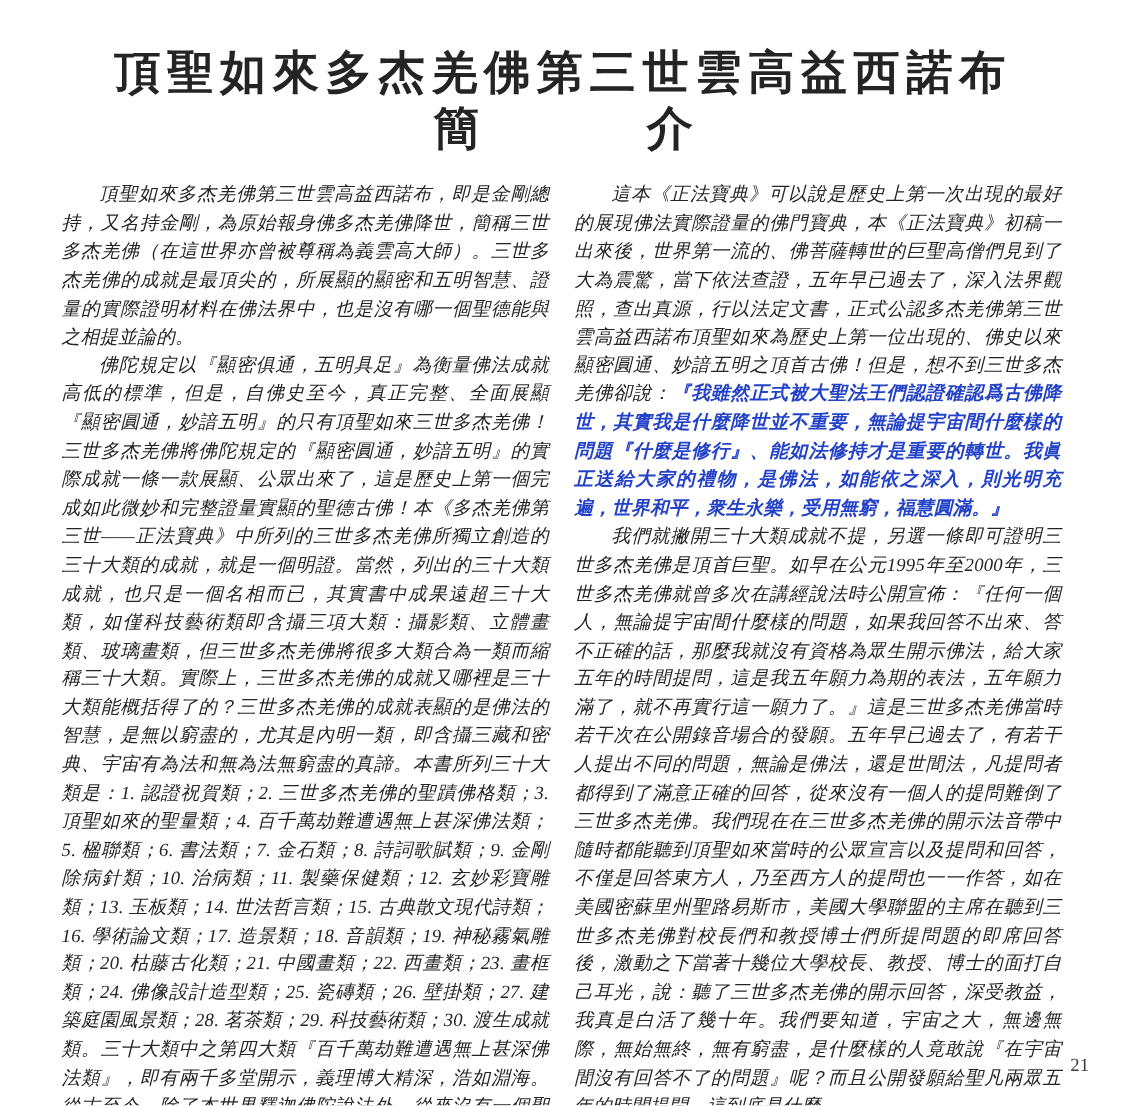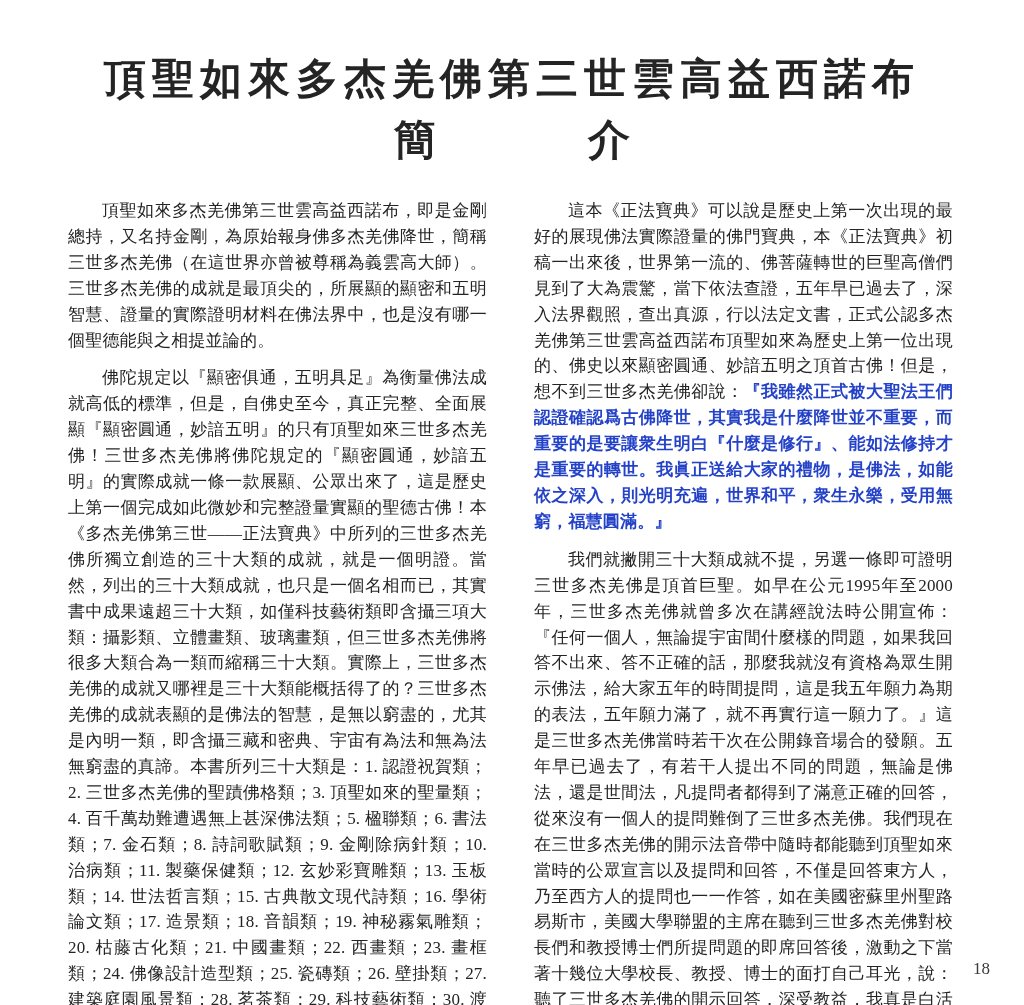--- a/index.html
+++ b/index.html
@@ -22,21 +22,21 @@
   }
   .header {
     padding-top: 42px;
     text-align: center;
   }
   .title-line1 {
     font-size: 42px;
     line-height: 50px;
     font-weight: bold;
     letter-spacing: 6px;
-    margin: 12px;
+    margin: 0;
     white-space: nowrap;
   }
   .title-line2 {
     display: flex;
     justify-content: center;
     gap: 152px;
     font-size: 42px;
     line-height: 48px;
     font-weight: bold;
     margin-top: 2px;
@@ -48,21 +48,22 @@
     margin-top: 22px;
   }
   .col {
     width: 443px;
     font-size: 17px;
     line-height: 25.9px;
     text-align: justify;
     letter-spacing: 0.2px;
   }
   .para {
-    margin: 12px;
+    margin: 0;
+    font-style: italic;
   }
   .para.indent {
     text-indent: 2em;
   }
   .seg.blue {
     color: var(--quote-blue, #2442c8);
     font-weight: bold;
   }
   .page-number {
     position: absolute;
@@ -84,20 +85,20 @@
       <span>介</span>
     </div>
   </div>
 
   <div class="columns">
     <div class="col">
         <p class="para indent"><span class="seg">頂聖如來多杰羌佛第三世雲高益西諾布，即是金剛總持，又名持金剛，為原始報身佛多杰羌佛降世，簡稱三世多杰羌佛（在這世界亦曾被尊稱為義雲高大師）。三世多杰羌佛的成就是最頂尖的，所展顯的顯密和五明智慧、證量的實際證明材料在佛法界中，也是沒有哪一個聖德能與之相提並論的。</span></p>
         <p class="para indent"><span class="seg">佛陀規定以『顯密俱通，五明具足』為衡量佛法成就高低的標準，但是，自佛史至今，真正完整、全面展顯『顯密圓通，妙諳五明』的只有頂聖如來三世多杰羌佛！三世多杰羌佛將佛陀規定的『顯密圓通，妙諳五明』的實際成就一條一款展顯、公眾出來了，這是歷史上第一個完成如此微妙和完整證量實顯的聖德古佛！本《多杰羌佛第三世——正法寶典》中所列的三世多杰羌佛所獨立創造的三十大類的成就，就是一個明證。當然，列出的三十大類成就，也只是一個名相而已，其實書中成果遠超三十大類，如僅科技藝術類即含攝三項大類：攝影類、立體畫類、玻璃畫類，但三世多杰羌佛將很多大類合為一類而縮稱三十大類。實際上，三世多杰羌佛的成就又哪裡是三十大類能概括得了的？三世多杰羌佛的成就表顯的是佛法的智慧，是無以窮盡的，尤其是內明一類，即含攝三藏和密典、宇宙有為法和無為法無窮盡的真諦。本書所列三十大類是：1. 認證祝賀類；2. 三世多杰羌佛的聖蹟佛格類；3. 頂聖如來的聖量類；4. 百千萬劫難遭遇無上甚深佛法類；5. 楹聯類；6. 書法類；7. 金石類；8. 詩詞歌賦類；9. 金剛除病針類；10. 治病類；11. 製藥保健類；12. 玄妙彩寶雕類；13. 玉板類；14. 世法哲言類；15. 古典散文現代詩類；16. 學術論文類；17. 造景類；18. 音韻類；19. 神秘霧氣雕類；20. 枯藤古化類；21. 中國畫類；22. 西畫類；23. 畫框類；24. 佛像設計造型類；25. 瓷磚類；26. 壁掛類；27. 建築庭園風景類；28. 茗茶類；29. 科技藝術類；30. 渡生成就類。三十大類中之第四大類『百千萬劫難遭遇無上甚深佛法類』，即有兩千多堂開示，義理博大精深，浩如淵海。從古至今，除了本世界釋迦佛陀說法外，從來沒有一個聖者完成過如此多項的成就，而且每一項成就都達到了世界級的巔峰。我們了解過很多被稱為「深通大小五明」的人，實際上是一句空話，拿不出實在的內容，就連文字圖片</span></p>
       </div>
     <div class="col">
-        <p class="para indent"><span class="seg">這本《正法寶典》可以說是歷史上第一次出現的最好的展現佛法實際證量的佛門寶典，本《正法寶典》初稿一出來後，世界第一流的、佛菩薩轉世的巨聖高僧們見到了大為震驚，當下依法查證，五年早已過去了，深入法界觀照，查出真源，行以法定文書，正式公認多杰羌佛第三世雲高益西諾布頂聖如來為歷史上第一位出現的、佛史以來顯密圓通、妙諳五明之頂首古佛！但是，想不到三世多杰羌佛卻說：</span><span class="seg blue">『我雖然正式被大聖法王們認證確認爲古佛降世，其實我是什麼降世並不重要，而重要的是要讓衆生明白『什麼是修行』、能如法修持才是重要的轉世。我眞正送給大家的禮物，是佛法，如能依之深入，則光明充遍，世界和平，衆生永樂，受用無窮，福慧圓滿。』</span></p>
+        <p class="para indent"><span class="seg">這本《正法寶典》可以說是歷史上第一次出現的最好的展現佛法實際證量的佛門寶典，本《正法寶典》初稿一出來後，世界第一流的、佛菩薩轉世的巨聖高僧們見到了大為震驚，當下依法查證，五年早已過去了，深入法界觀照，查出真源，行以法定文書，正式公認多杰羌佛第三世雲高益西諾布頂聖如來為歷史上第一位出現的、佛史以來顯密圓通、妙諳五明之頂首古佛！但是，想不到三世多杰羌佛卻說：</span><span class="seg blue">『我雖然正式被大聖法王們認證確認爲古佛降世，其實我是什麼降世並不重要，無論提宇宙間什麼樣的問題『什麼是修行』、能如法修持才是重要的轉世。我眞正送給大家的禮物，是佛法，如能依之深入，則光明充遍，世界和平，衆生永樂，受用無窮，福慧圓滿。』</span></p>
         <p class="para indent"><span class="seg">我們就撇開三十大類成就不提，另選一條即可證明三世多杰羌佛是頂首巨聖。如早在公元1995年至2000年，三世多杰羌佛就曾多次在講經說法時公開宣佈：『任何一個人，無論提宇宙間什麼樣的問題，如果我回答不出來、答不正確的話，那麼我就沒有資格為眾生開示佛法，給大家五年的時間提問，這是我五年願力為期的表法，五年願力滿了，就不再實行這一願力了。』這是三世多杰羌佛當時若干次在公開錄音場合的發願。五年早已過去了，有若干人提出不同的問題，無論是佛法，還是世間法，凡提問者都得到了滿意正確的回答，從來沒有一個人的提問難倒了三世多杰羌佛。我們現在在三世多杰羌佛的開示法音帶中隨時都能聽到頂聖如來當時的公眾宣言以及提問和回答，不僅是回答東方人，乃至西方人的提問也一一作答，如在美國密蘇里州聖路易斯市，美國大學聯盟的主席在聽到三世多杰羌佛對校長們和教授博士們所提問題的即席回答後，激動之下當著十幾位大學校長、教授、博士的面打自己耳光，說：聽了三世多杰羌佛的開示回答，深受教益，我真是白活了幾十年。我們要知道，宇宙之大，無邊無際，無始無終，無有窮盡，是什麼樣的人竟敢說『在宇宙間沒有回答不了的問題』呢？而且公開發願給聖凡兩眾五年的時間提問。這到底是什麼</span></p>
       </div>
   </div>
 
-  <div class="page-number">18</div>
+  <div class="page-number">21</div>
 
 </div>
 
 </body></html>

